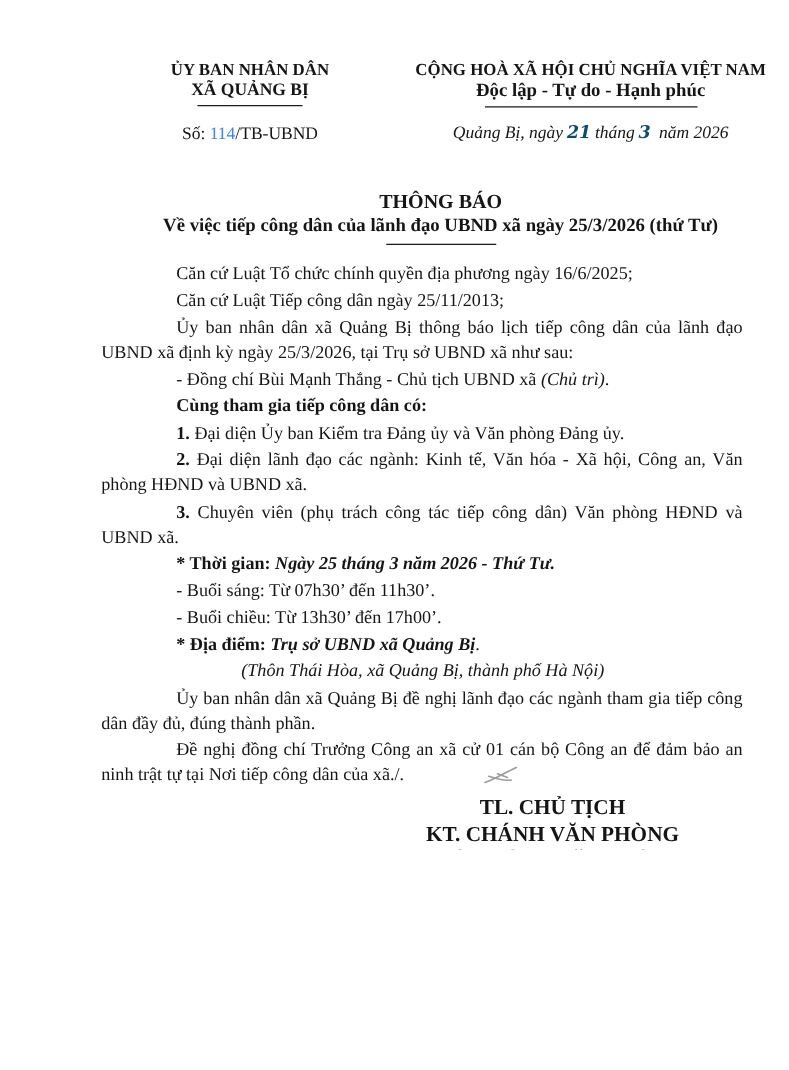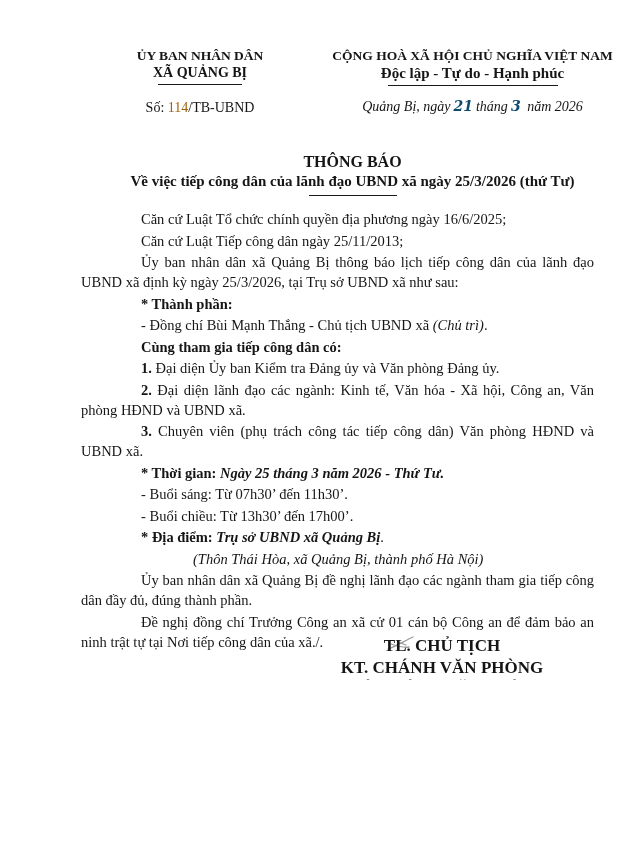--- a/index.html
+++ b/index.html
@@ -7,21 +7,21 @@
     position:relative; width:631px; height:680px; background:#ffffff;
     font-family:"Liberation Serif","DejaVu Serif",serif; color:#151515; overflow:hidden;padding-left:24px;
   }
   
   .header { display:flex; padding:47px 36px 0 50px; }
   .hdr-left { width:252px; text-align:center; }
   .hdr-l1 { font-weight:bold; font-size:13.5px; line-height:17px; }
   .hdr-l2 { font-weight:bold; font-size:14px; line-height:18px; }
   .rule-left { width:84px; border-bottom:1.3px solid #1a1a1a; margin:2px auto 0; }
   .doc-number { margin-top:15px; font-size:14px; }
-  .doc-number .num { color:#a16207; }
+  .doc-number .num { color:#3b82f6; }
   .hdr-right { flex:1; text-align:center; }
   .hdr-r1 { font-weight:bold; font-size:13.5px; line-height:17px; }
   .hdr-r2 { font-weight:bold; font-size:15px; line-height:19px; }
   .rule-right { width:170px; border-bottom:1.3px solid #1a1a1a; margin:2px auto 0; }
   .date-line { margin-top:12px; font-style:italic; font-size:14px; }
   .hand { color:#0c4a6e; font-weight:bold; padding:0 3px; font-family:"DejaVu Serif",serif; }
   
   .title-block { margin:36px 31px 0 57px; text-align:center; }
   .title-main { font-weight:bold; font-size:16px; line-height:19px; }
   .title-sub { font-weight:bold; font-size:15px; line-height:19px; margin-top:1px; }
@@ -67,21 +67,20 @@
   <div class="title-block">
     <div class="title-main">THÔNG BÁO</div>
     <div class="title-sub">Về việc tiếp công dân của lãnh đạo UBND xã ngày 25/3/2026 (thứ Tư)</div>
     <div class="title-rule"></div>
   </div>
 
   <div class="body">
     <p>Căn cứ Luật Tổ chức chính quyền địa phương ngày 16/6/2025;</p>
     <p>Căn cứ Luật Tiếp công dân ngày 25/11/2013;</p>
     <p>Ủy ban nhân dân xã Quảng Bị thông báo lịch tiếp công dân của lãnh đạo UBND xã định kỳ ngày 25/3/2026, tại Trụ sở UBND xã như sau:</p>
-    <p class="b">* Thành phần:</p>
     <p><span>- Đồng chí Bùi Mạnh Thắng - Chủ tịch UBND xã </span><span class="i">(Chủ trì)</span><span>.</span></p>
     <p class="b">Cùng tham gia tiếp công dân có:</p>
     <p><span class="b">1.</span><span> Đại diện Ủy ban Kiểm tra Đảng ủy và Văn phòng Đảng ủy.</span></p>
     <p><span class="b">2.</span><span> Đại diện lãnh đạo các ngành: Kinh tế, Văn hóa - Xã hội, Công an, Văn phòng HĐND và UBND xã.</span></p>
     <p><span class="b">3.</span><span> Chuyên viên (phụ trách công tác tiếp công dân) Văn phòng HĐND và UBND xã.</span></p>
     <p><span class="b">* Thời gian: </span><span class="bi">Ngày 25 tháng 3 năm 2026 - Thứ Tư.</span></p>
     <p>- Buổi sáng: Từ 07h30’ đến 11h30’.</p>
     <p>- Buổi chiều: Từ 13h30’ đến 17h00’.</p>
     <p><span class="b">* Địa điểm: </span><span class="bi">Trụ sở UBND xã Quảng Bị</span><span>.</span></p>
     <p class="note i">(Thôn Thái Hòa, xã Quảng Bị, thành phố Hà Nội)</p>

